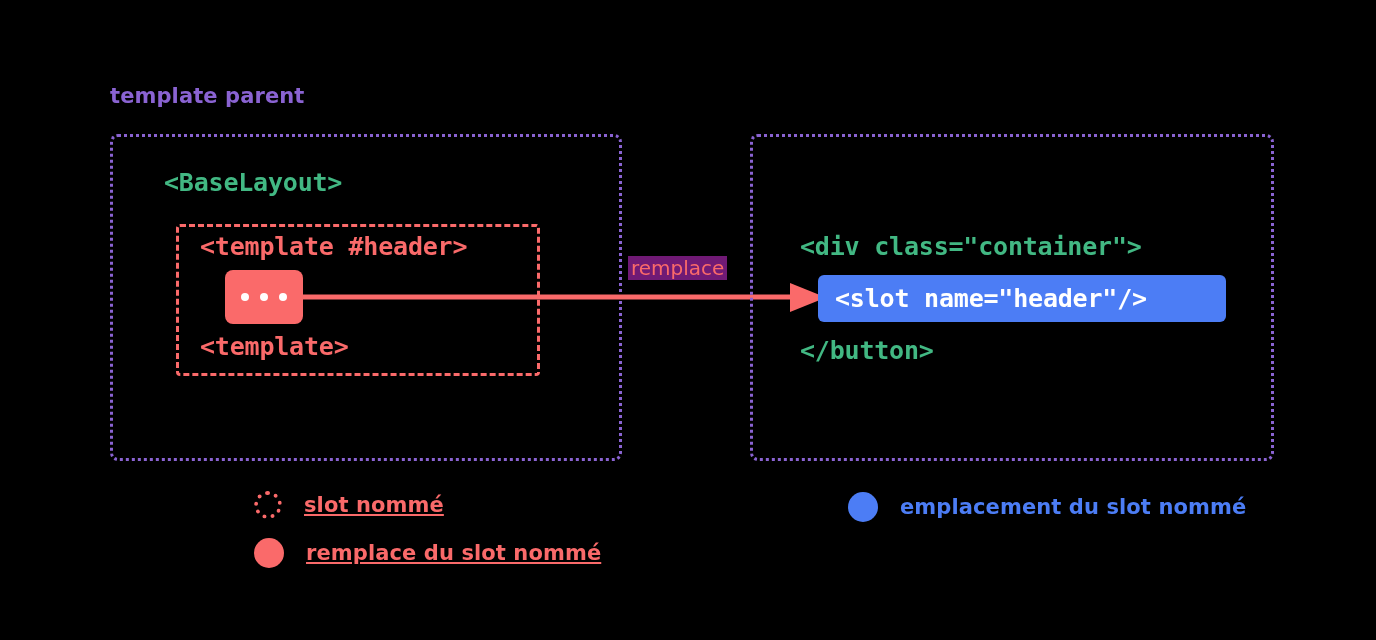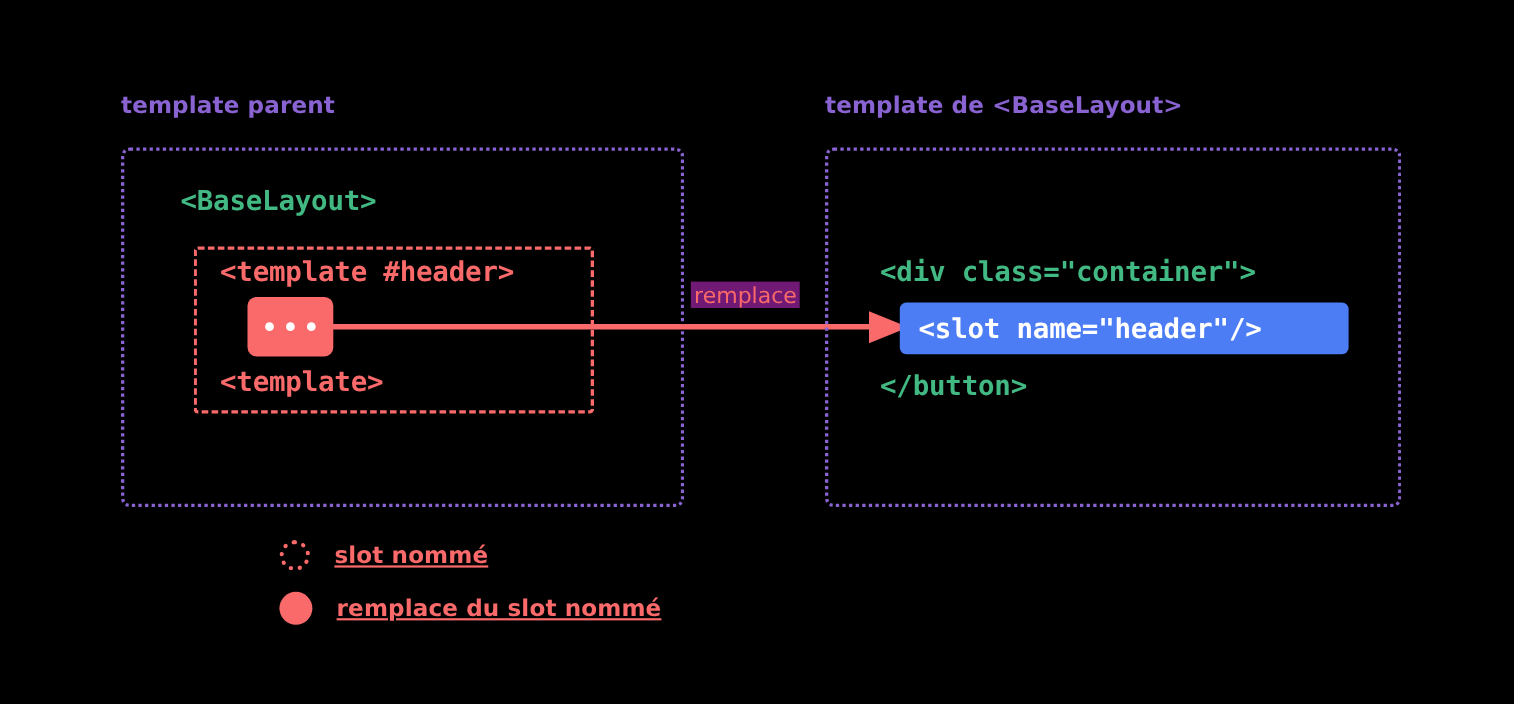--- a/index.html
+++ b/index.html
@@ -181,21 +181,20 @@
   #legend-slot-content{ left: 254px; top: 538px; }
   #legend-outlet      { left: 848px; top: 492px; }
 </style>
 </head>
 <body>
 
 <div id="stage">
 
   <div class="panel-title" id="title-parent">template parent</div>
 
-  <div class="panel-title" id="title-base">template de &lt;BaseLayout&gt;</div>
 
   <div class="panel" id="panel-parent"></div>
 
   <div class="code green" id="code-baselayout-open">&lt;BaseLayout&gt;</div>
 
   <div id="slot-box"></div>
 
   <div class="code red" id="code-template-open">&lt;template #header&gt;</div>
 
   <div id="slot-content-chip">
@@ -227,14 +226,18 @@
   <div class="legend-row" id="legend-slot">
     <span class="swatch ring-red"></span>
     <span class="legend-label red">slot nommé</span>
   </div>
 
   <div class="legend-row" id="legend-slot-content">
     <span class="swatch solid-red"></span>
     <span class="legend-label red">remplace du slot nommé</span>
   </div>
 
+  <div class="legend-row" id="legend-outlet">
+    <span class="swatch solid-blue"></span>
+    <span class="legend-label blue">emplacement du slot nommé</span>
+  </div>
 
 </div>
 
 </body></html>

